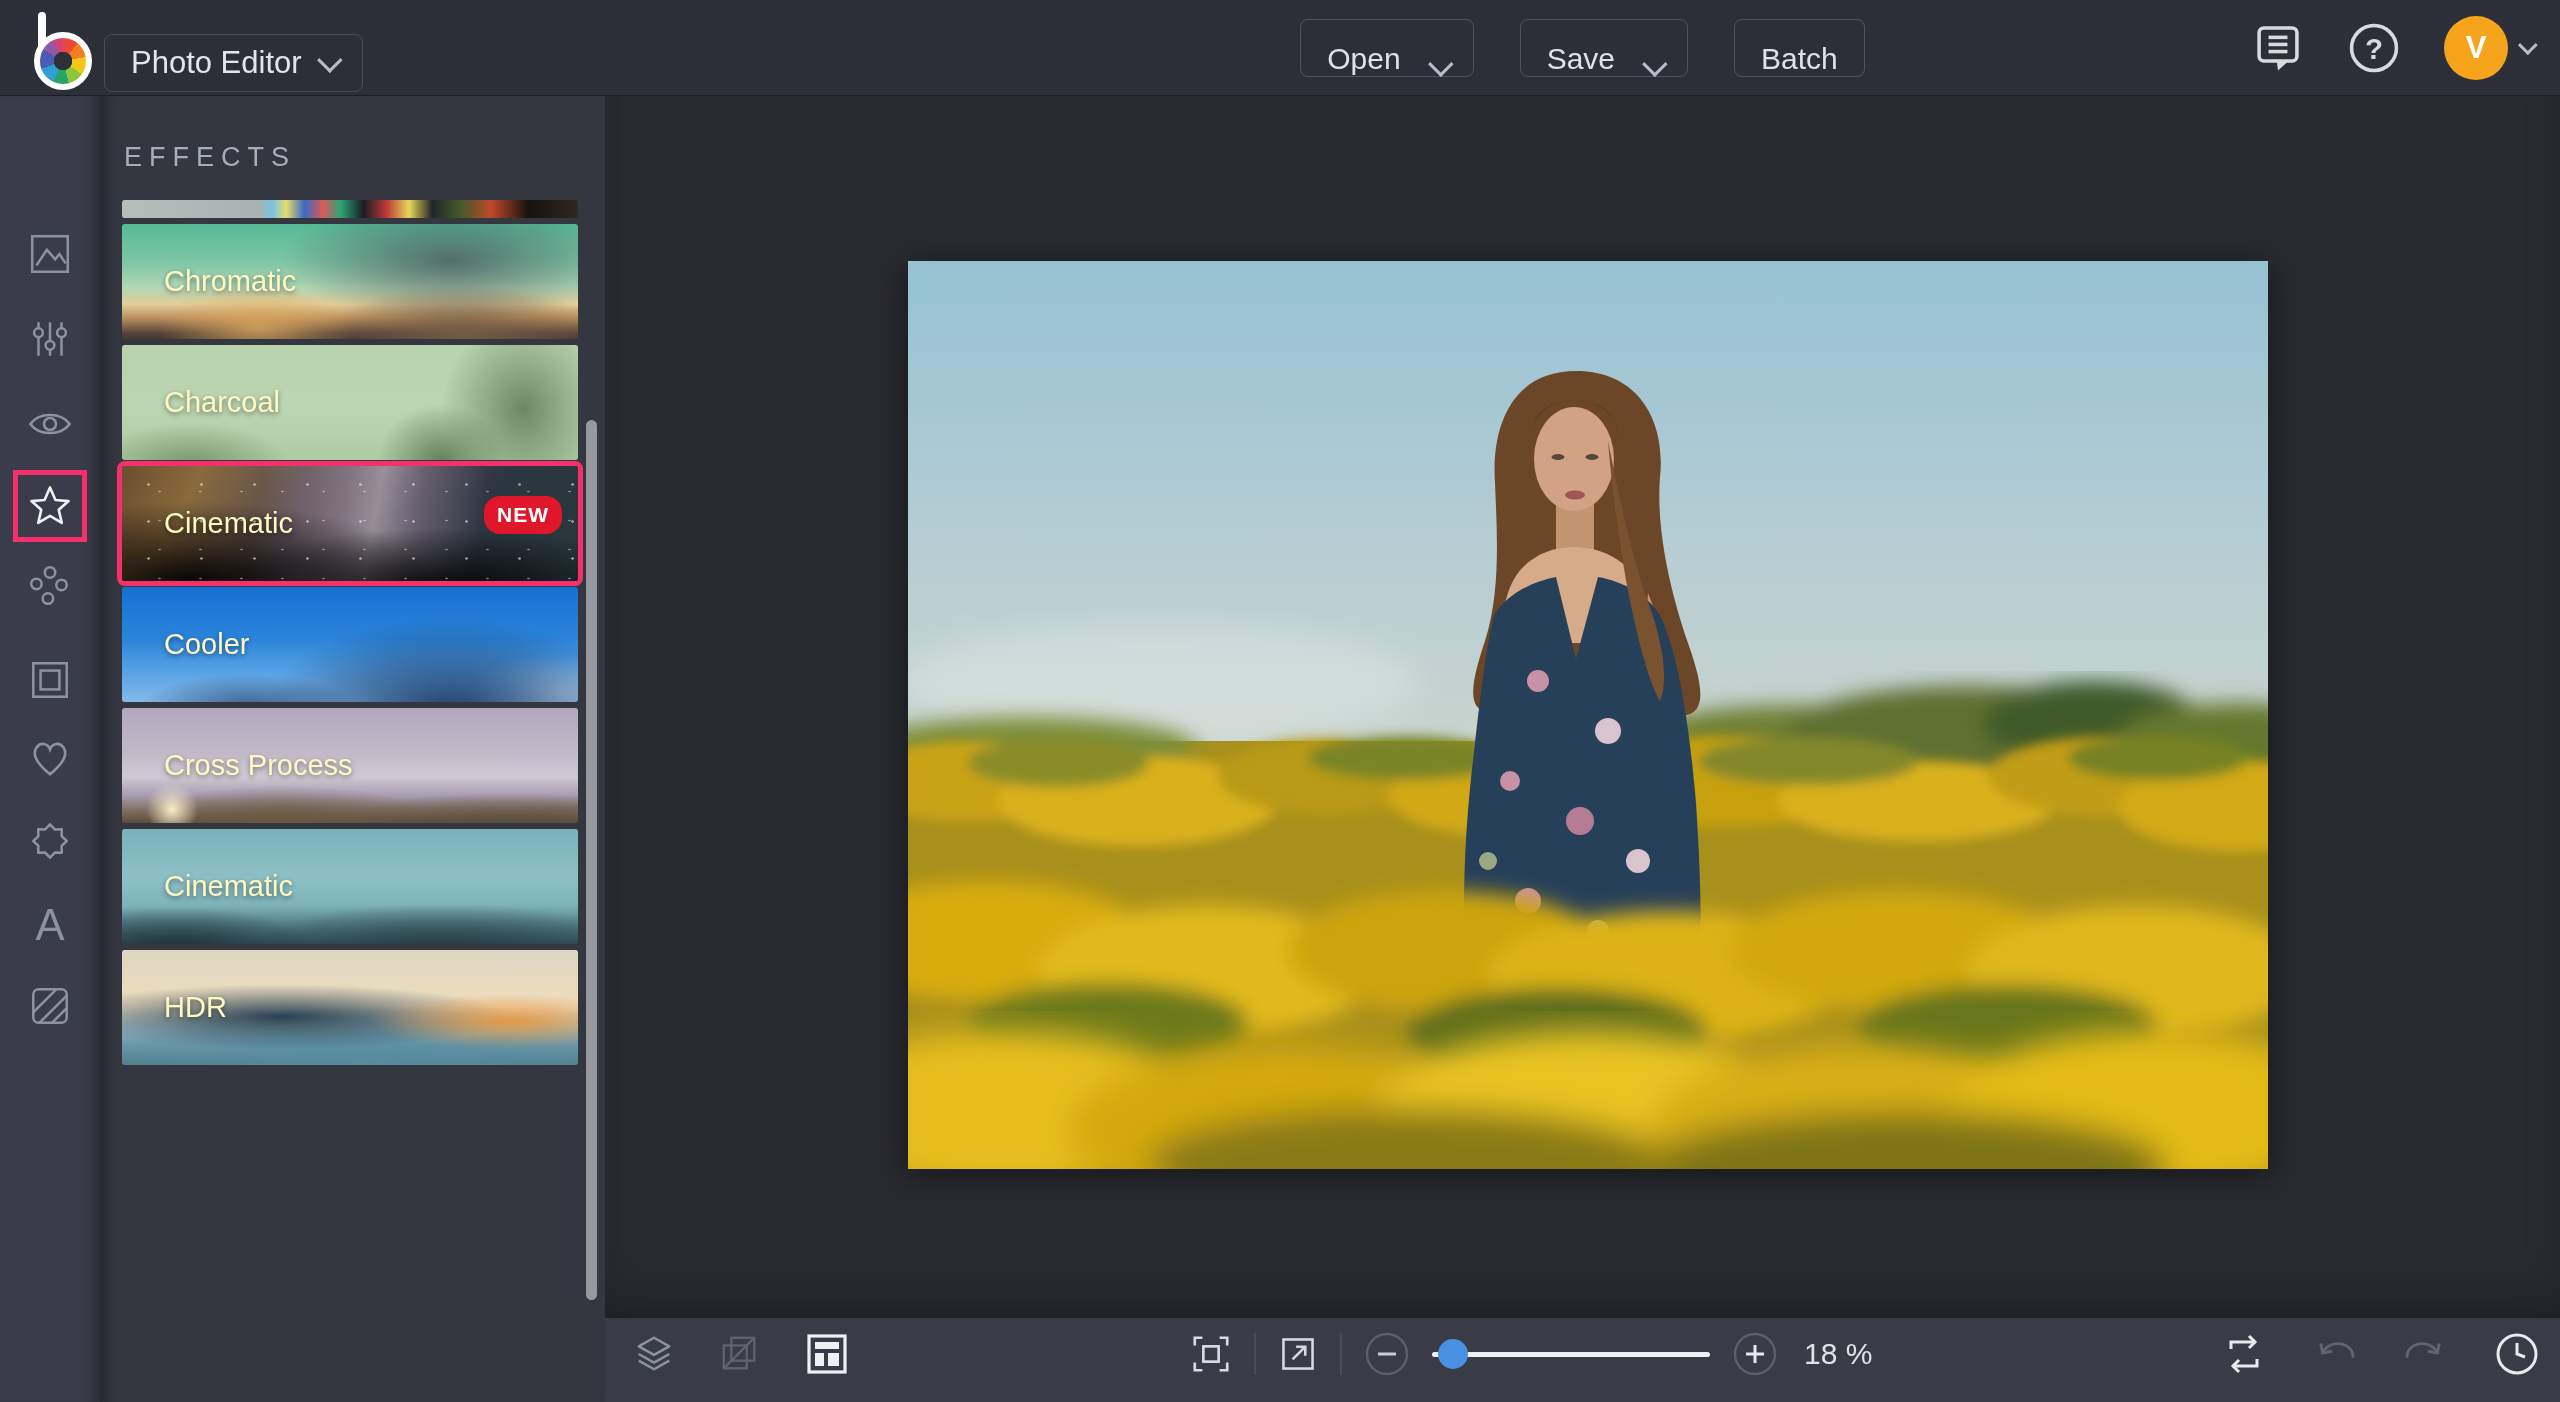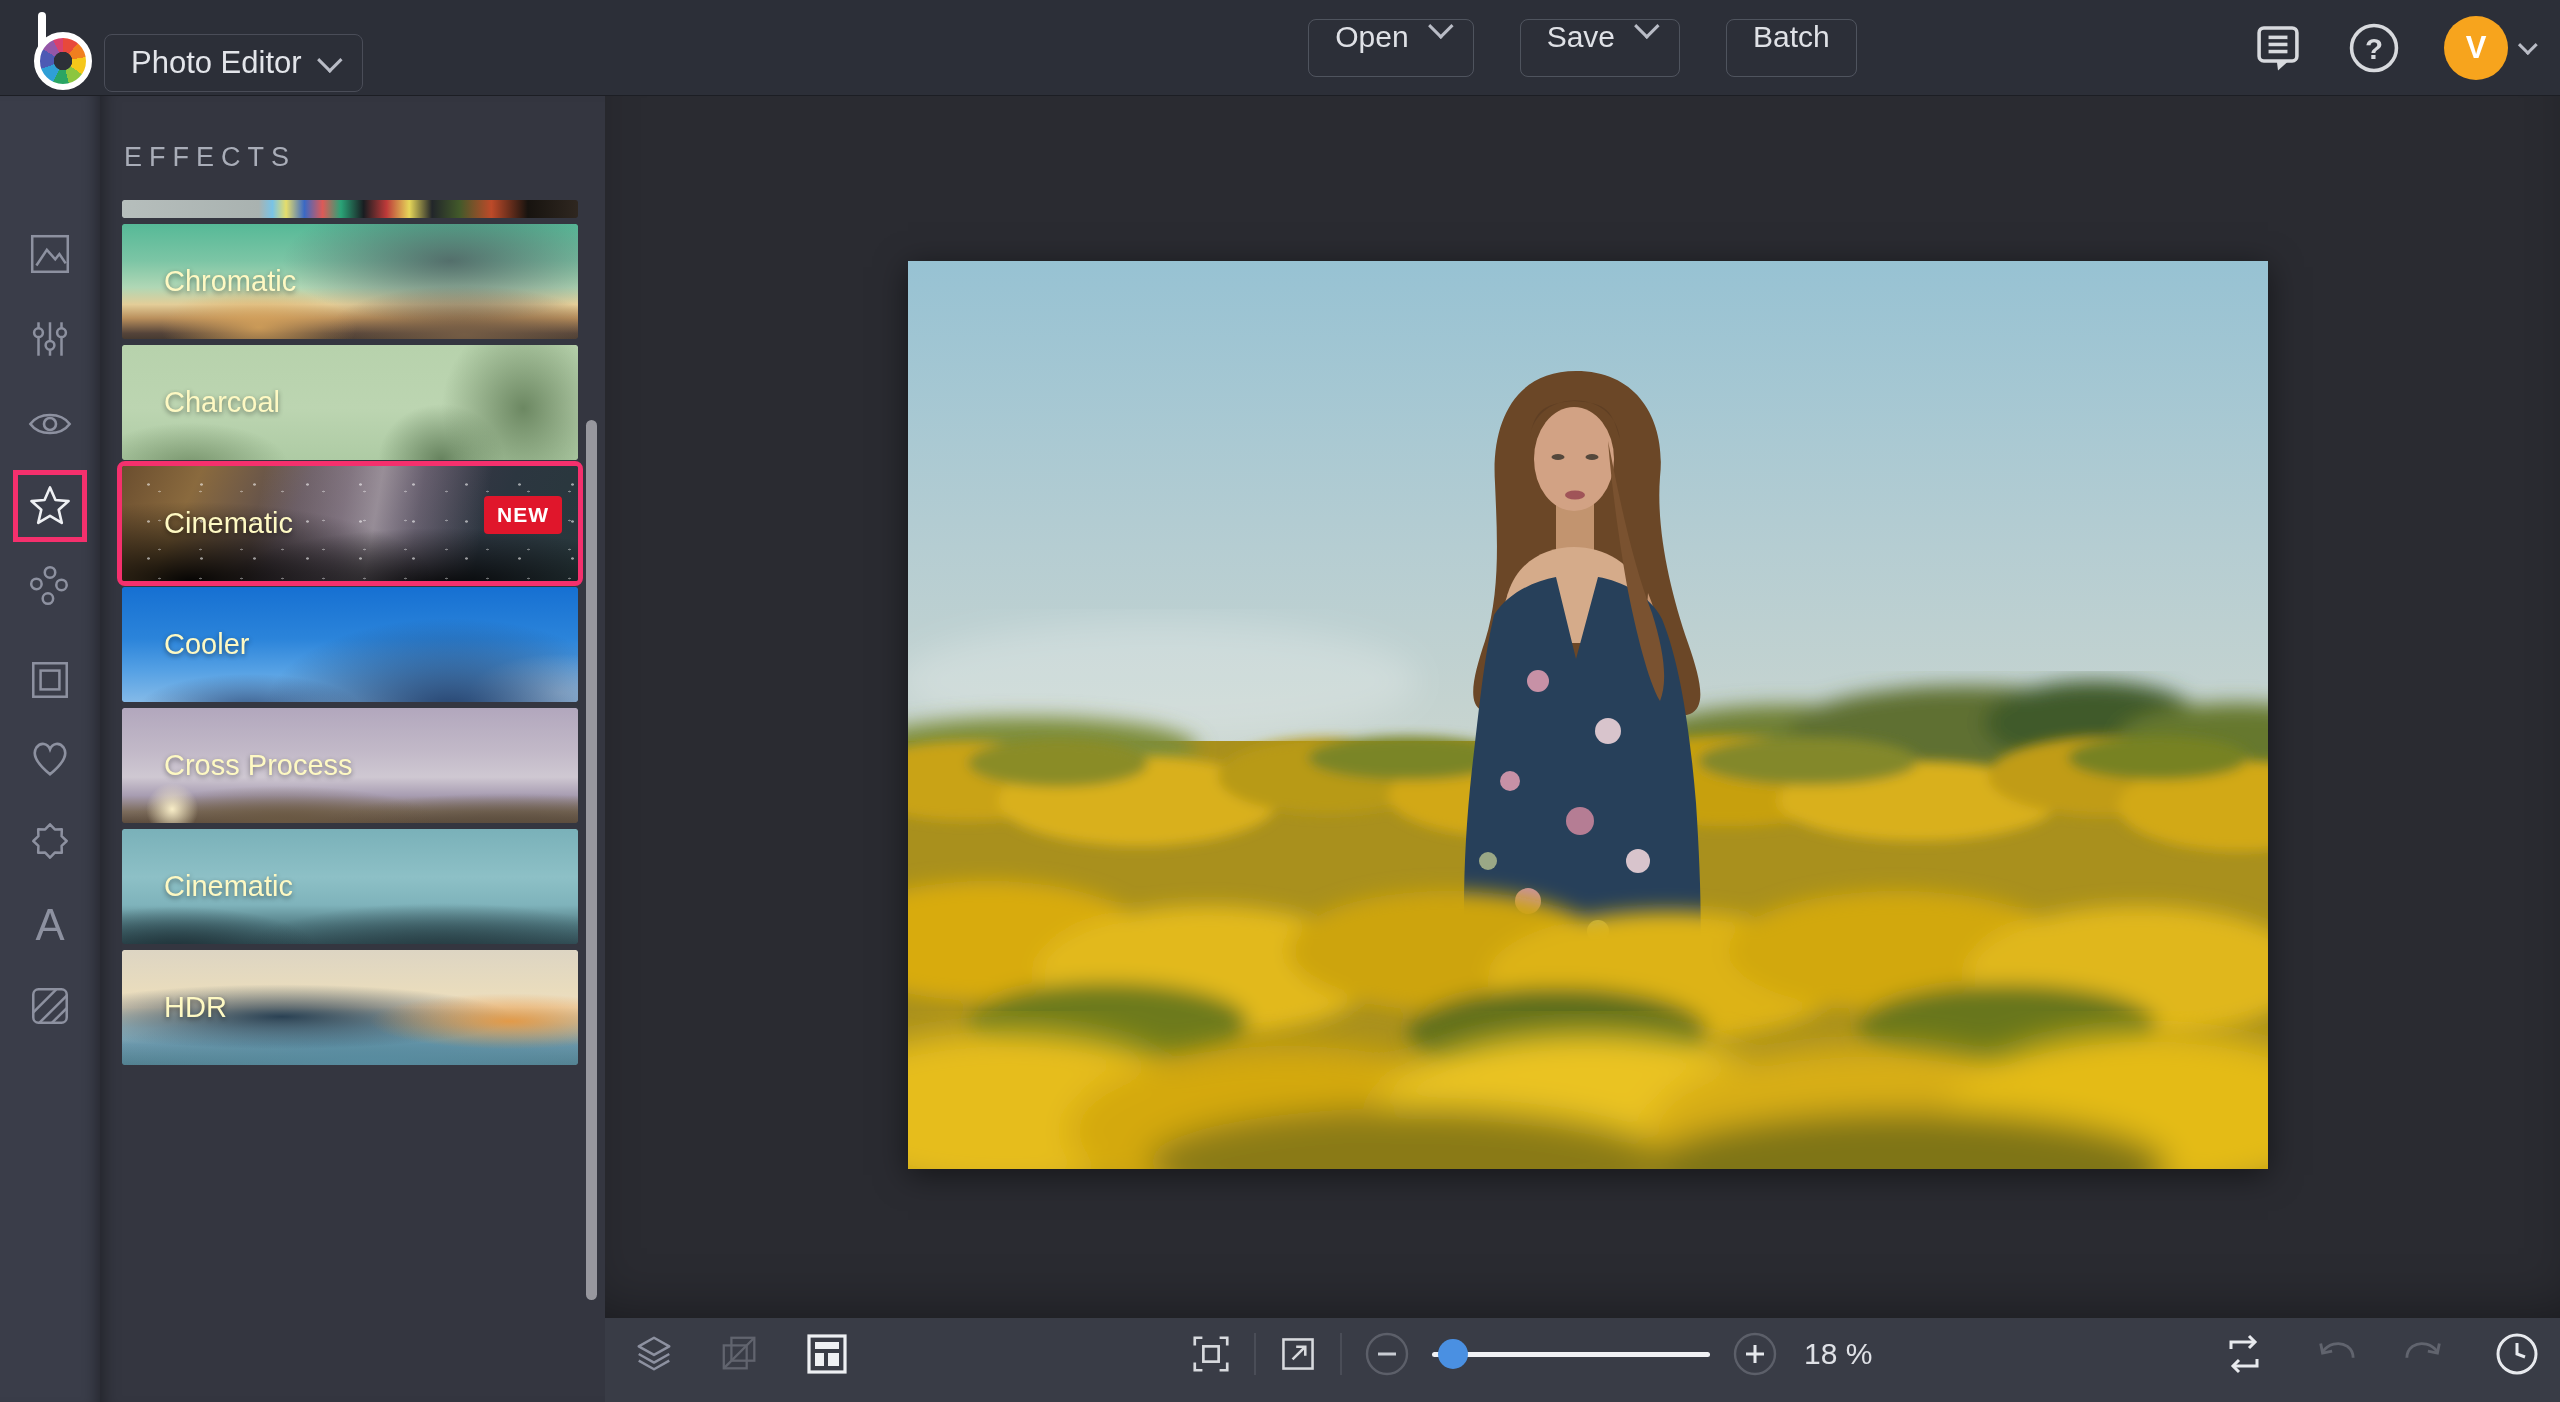--- a/index.html
+++ b/index.html
@@ -18,21 +18,21 @@
   .logo{position:absolute;left:14px;top:8px;width:80px;height:80px}
   .logo .stem{position:absolute;left:24px;top:4px;width:8px;height:50px;background:#fff;border-radius:4px}
   .logo .aperture{position:absolute;left:20px;top:24px;width:58px;height:58px;border-radius:50%;
     border:6px solid #fff;
     background:
       radial-gradient(circle at 50% 50%, #2d3038 0 9px, rgba(0,0,0,0) 9.5px),
       conic-gradient(#e8493b 0 40deg,#f07f1f 40deg 80deg,#f5c71a 80deg 125deg,#8cc63f 125deg 165deg,#2aa564 165deg 205deg,#2f9fd6 205deg 250deg,#4d5ab4 250deg 300deg,#9457a8 300deg 335deg,#d8416f 335deg 360deg)}
   .mode-btn{position:absolute;left:104px;top:34px;height:58px;display:flex;align-items:center;gap:16px;
     border:1px solid #4a4d58;border-radius:8px;padding:0 26px;color:#e3e5ea;font-size:31px;cursor:pointer}
   .center-actions{position:absolute;left:605px;right:0;top:0;height:96px;display:flex;align-items:center;justify-content:center;gap:46px}
-  .bar-btn{height:58px;display:flex;align-items:flex-start;gap:20px;border:1px solid rgba(110,114,126,.55);
+  .bar-btn{height:58px;display:flex;align-items:flex-end;gap:28px;border:1px solid rgba(110,114,126,.55);
     border-radius:8px;padding:0 26px;color:var(--txt);font-size:30px;cursor:pointer}
   .chev{width:18px;height:18px;border-right:3px solid #b9bcc6;border-bottom:3px solid #b9bcc6;
     transform:rotate(45deg) translateY(-4px)}
   .top-right{position:absolute;right:28px;top:0;height:96px;display:flex;align-items:center;gap:44px}
   .avatar{width:64px;height:64px;border-radius:50%;background:var(--orange);color:#fff;font-weight:bold;
     font-size:31px;display:flex;align-items:center;justify-content:center}
   .avatar-wrap{display:flex;align-items:center;gap:10px;cursor:pointer}
 
   
   .sidebar{position:absolute;left:0;top:96px;width:100px;height:1306px;background:var(--sidebar-bg);z-index:20;
@@ -47,21 +47,21 @@
   .panel-title{position:absolute;left:24px;top:46px;font-size:27px;letter-spacing:7px;color:#a9adb8}
   .effect-list{position:absolute;left:22px;top:104px;width:456px}
   .effect-item{position:relative;width:456px;height:115px;margin-bottom:6px;border-radius:2px;cursor:pointer;overflow:hidden}
   .effect-item.partial{height:18px}
   .effect-item.selected{overflow:visible;outline:5px solid var(--accent);outline-offset:0;border-radius:3px}
   .thumb{position:absolute;inset:0;border-radius:2px}
   .effect-label{position:absolute;left:42px;top:0;height:100%;display:flex;align-items:center;
     color:#fef9c3;font-size:29px;text-shadow:0 2px 5px rgba(0,0,0,.45)}
   .effect-badge{position:absolute;right:16px;top:30px;height:38px;display:none;align-items:center;
     background:var(--badge);color:#fff;font-weight:bold;font-size:21px;letter-spacing:1px;
-    padding:0 13px;border-radius:4px}
+    padding:0 13px;border-radius:16px}
   .scrollbar{position:absolute;right:8px;top:324px;width:11px;height:880px;border-radius:6px;background:#97979e;cursor:pointer}
 
   
   .thumb-glitch{background:
     linear-gradient(90deg,#b6bebc 0%,#a9b2b0 30%,#79c3e6 33%,#e5dd6b 36%,#3a69c5 40%,#dd5a57 44%,#2aa377 48%,#191d21 53%,#bd3a39 58%,#e6d659 63%,#22262a 68%,#42592a 74%,#bd4a29 81%,#17130f 89%,#2f2720 100%)}
   .thumb-chromatic{background:
     radial-gradient(ellipse 240px 90px at 72% 32%, rgba(70,82,88,.75), rgba(70,82,88,0) 70%),
     radial-gradient(ellipse 140px 60px at 30% 90%, rgba(222,168,92,.8), rgba(222,168,92,0) 70%),
     radial-gradient(ellipse 200px 70px at 75% 96%, rgba(120,95,70,.9), rgba(120,95,70,0) 70%),
     linear-gradient(180deg,#56b997 0%,#7cc5a5 32%,#b0d7b5 55%,#e3cd98 70%,#b98f5c 82%,#55443a 95%,#463a31 100%)}

